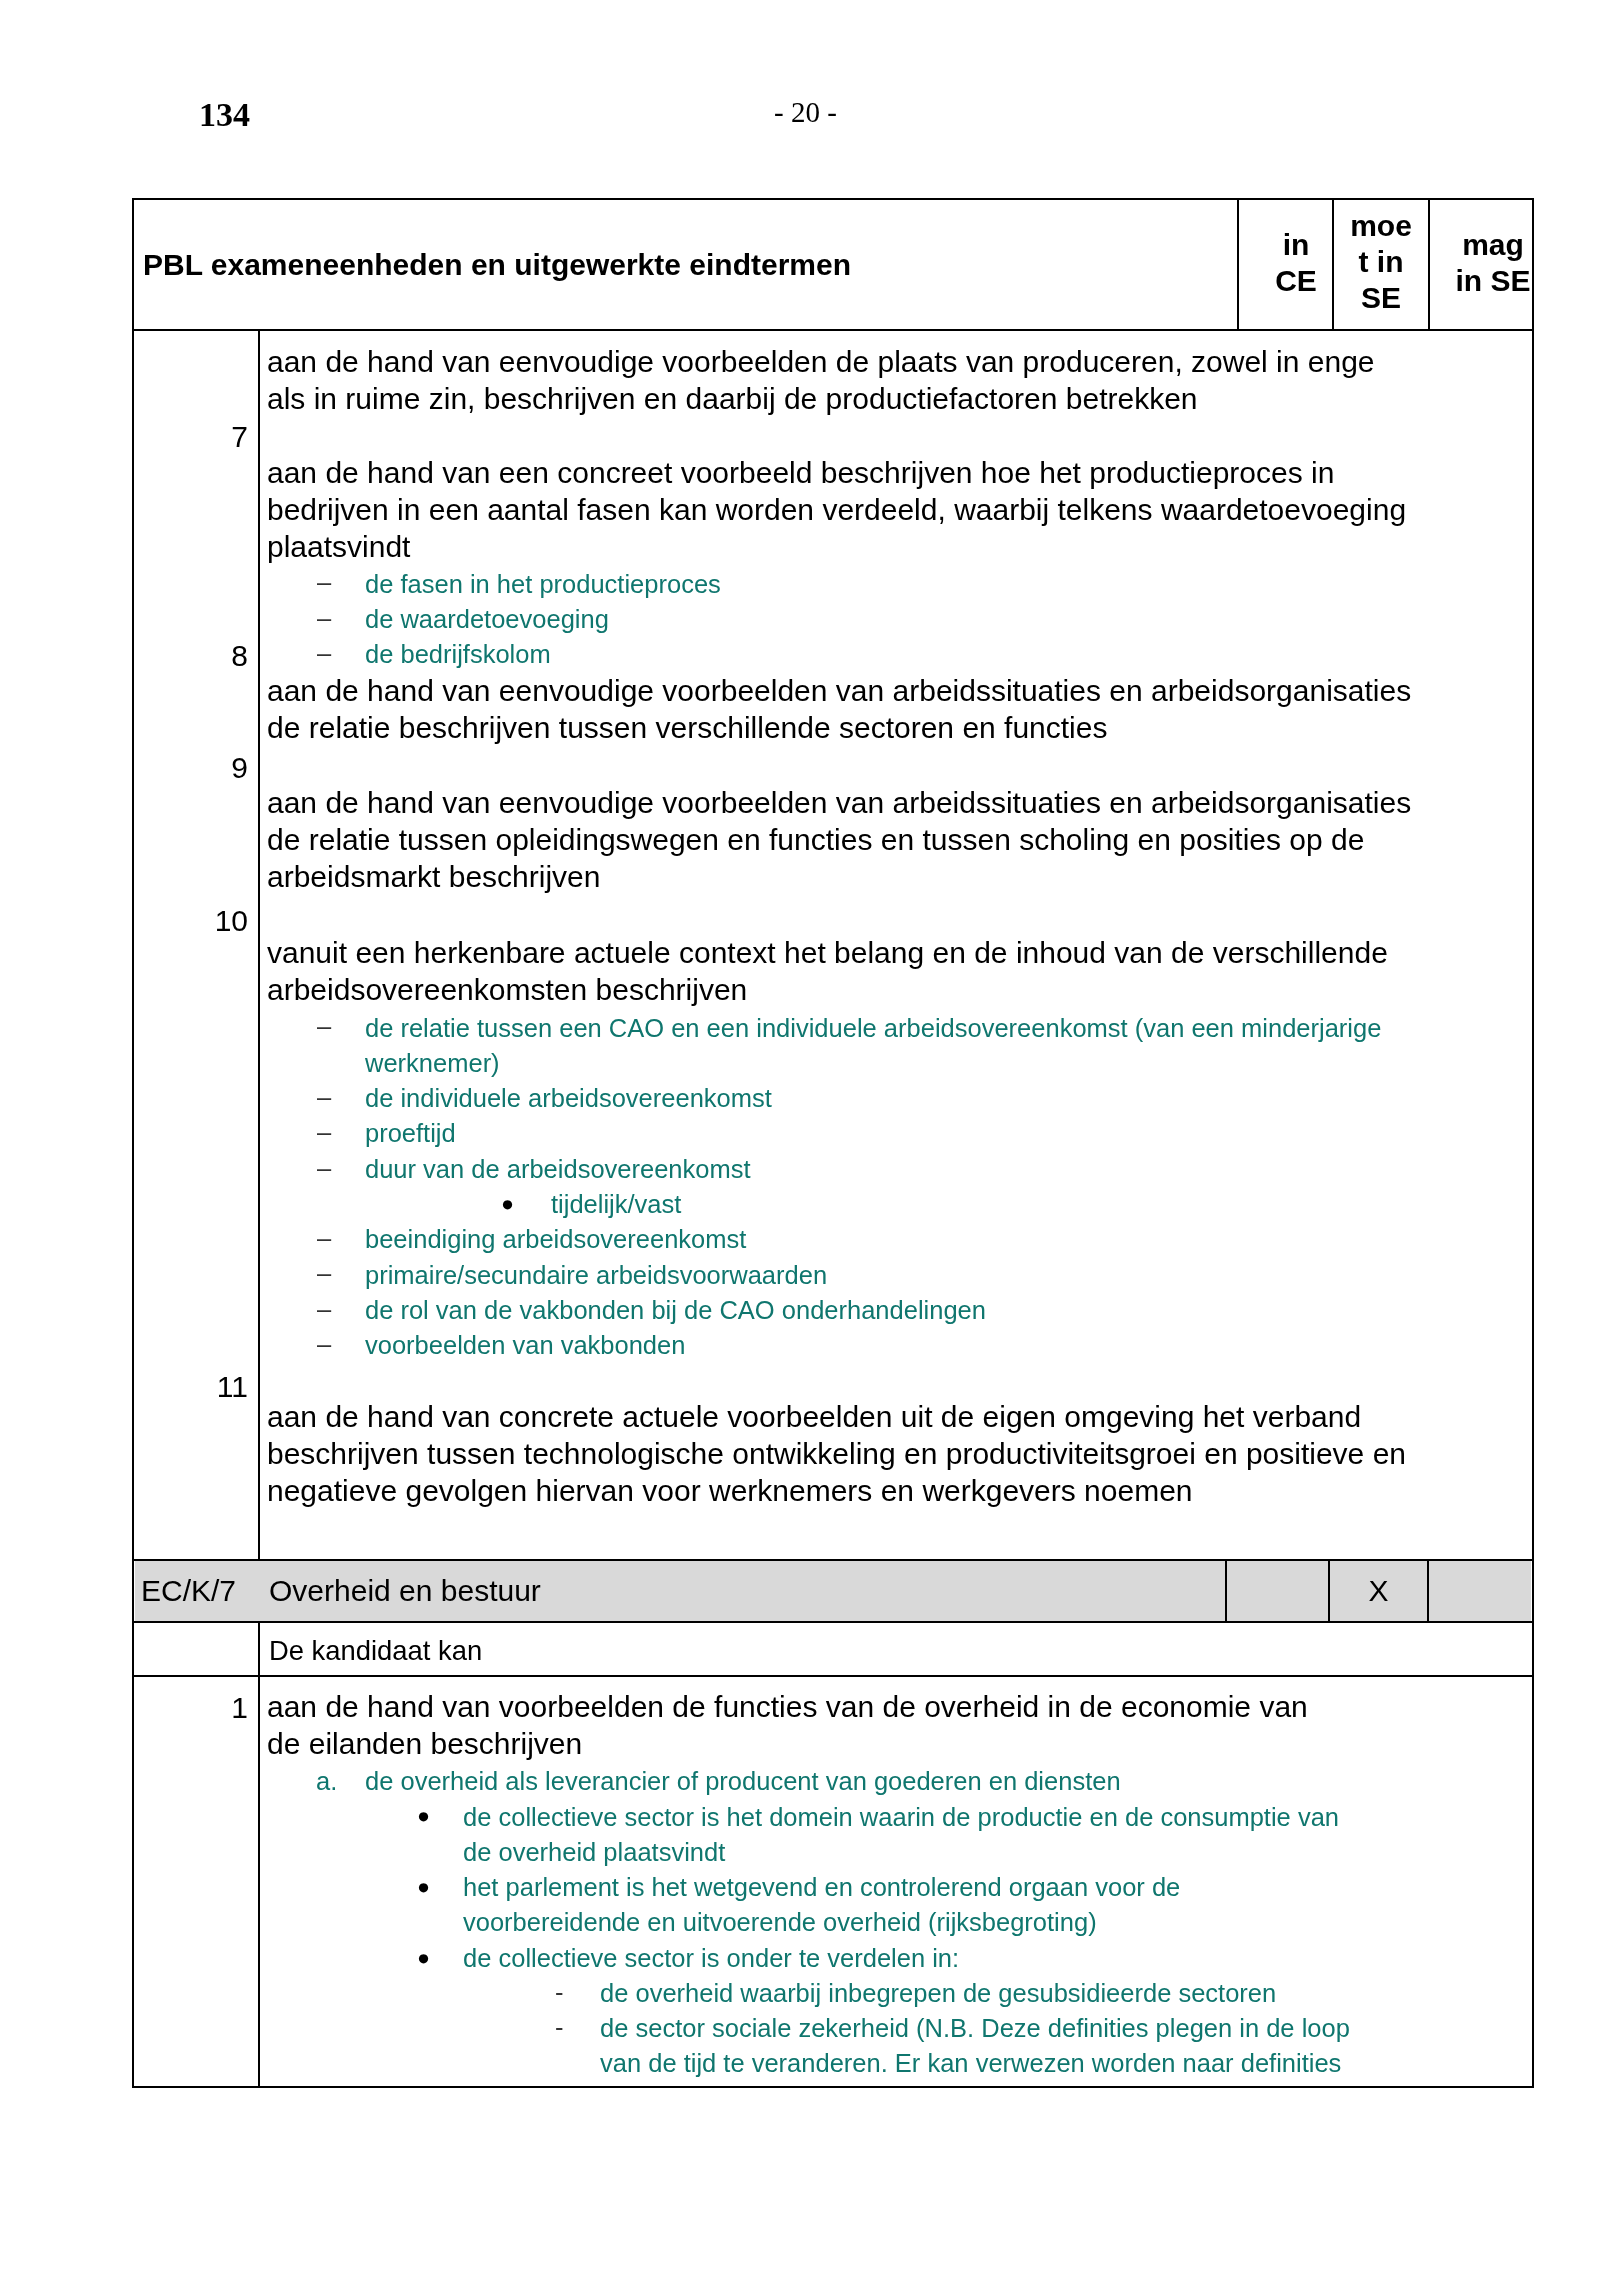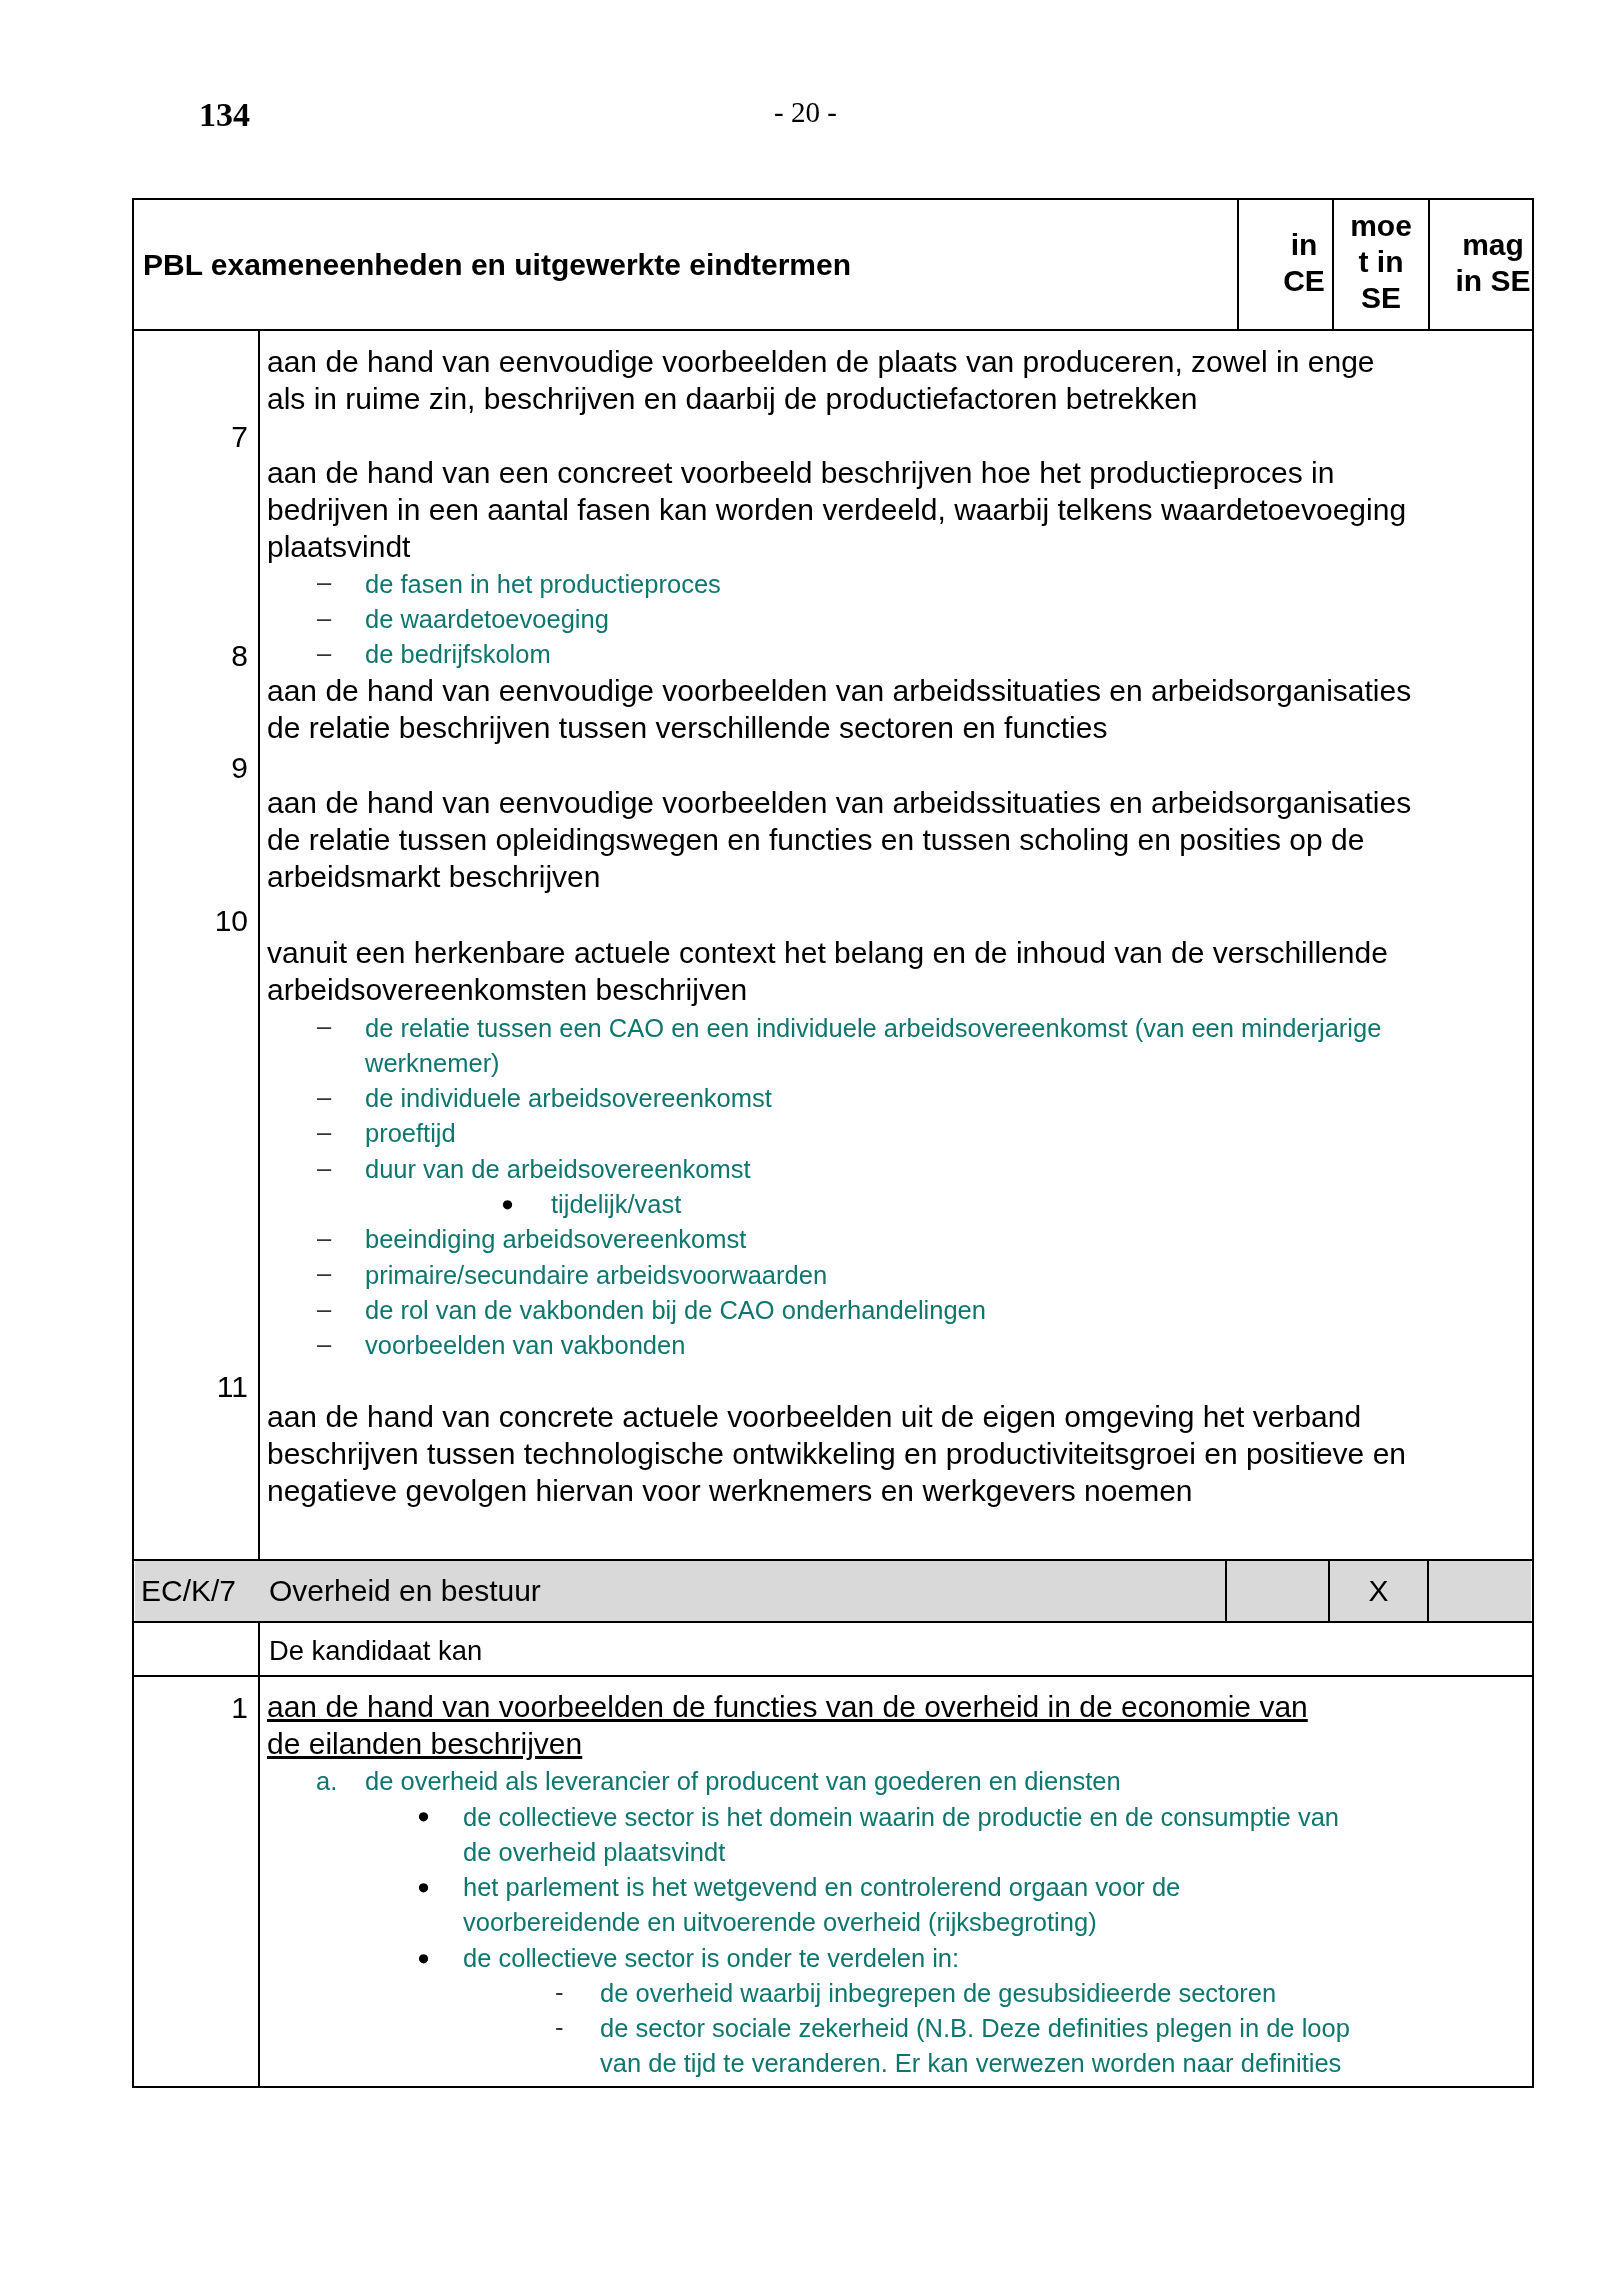--- a/index.html
+++ b/index.html
@@ -37,21 +37,21 @@
 
 <div class="hline thick" style="left:132px; top:329px; width:1402px;"></div>
 
 <div class="vline" style="left:1237px; top:198px; height:132px;"></div>
 <div class="vline" style="left:1332px; top:198px; height:132px;"></div>
 <div class="vline" style="left:1428px; top:198px; height:132px;"></div>
 
 <div class="vline" style="left:258px; top:330px; height:1757px;"></div>
 
 <div class="abs header-title">PBL exameneenheden en uitgewerkte eindtermen</div>
-<div class="hcell" style="left:1239px; top:227px; width:114px;padding-left:8px;">
+<div class="hcell" style="left:1239px; top:227px; width:114px;">
   <div>in</div>
   <div>CE</div>
 </div>
 <div class="hcell" style="left:1334px; top:208px; width:94px;">
   <div>moe</div>
   <div>t in</div>
   <div>SE</div>
 </div>
 <div class="hcell" style="left:1430px; top:227px; width:126px;">
   <div>mag</div>
@@ -131,21 +131,21 @@
 <div class="abs gray-cell" style="left:141px; top:1574px;text-align:right;">EC/K/7</div>
 <div class="abs gray-cell" style="left:269px; top:1574px;">Overheid en bestuur</div>
 <div class="abs gray-cell" style="left:1227px; top:1574px; width:101px; text-align:center;"></div>
 <div class="abs gray-cell" style="left:1330px; top:1574px; width:97px; text-align:center;">X</div>
 <div class="abs gray-cell" style="left:1429px; top:1574px; width:102px; text-align:center;"></div>
 
 <div class="abs" style="left:269px; top:1635px; font-size:27.4px;">De kandidaat kan</div>
 <div class="hline thick" style="left:132px; top:1675px; width:1402px;"></div>
 
 <div class="num" style="top:1691px;">1</div>
-<div class="para" style="top:1688px;text-decoration:underline;">
+<div class="para" style="top:1688px;">
   <div>aan de hand van voorbeelden de functies van de overheid in de economie van</div>
   <div>de eilanden beschrijven</div>
 </div>
 <div class="sub" style="left:316px; top:1764px;">a.</div>
 <div class="sub" style="left:365px; top:1764px;">de overheid als leverancier of producent van goederen en diensten</div>
 
 <div class="bullet" style="left:417px; top:1803px;">●</div>
 <div class="sub" style="left:463px; top:1800px;">
   <div>de collectieve sector is het domein waarin de productie en de consumptie van</div>
   <div>de overheid plaatsvindt</div>

